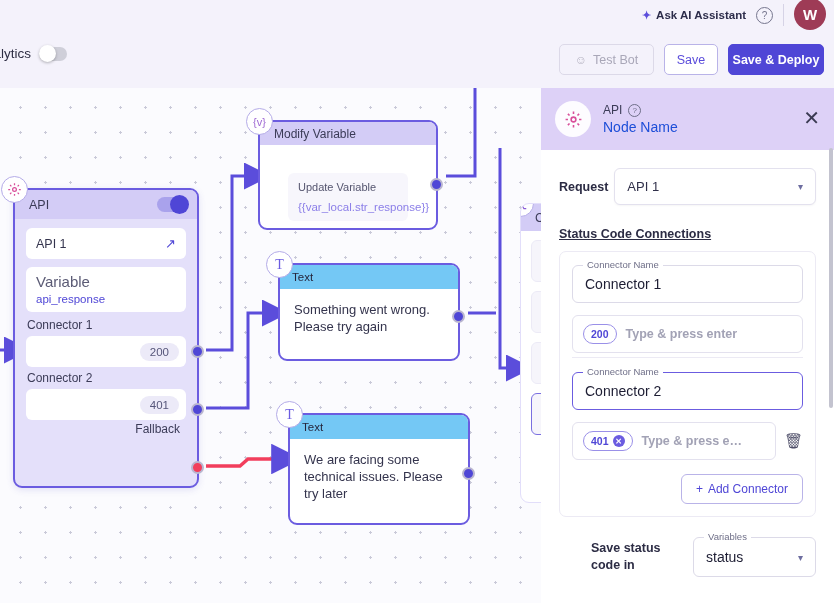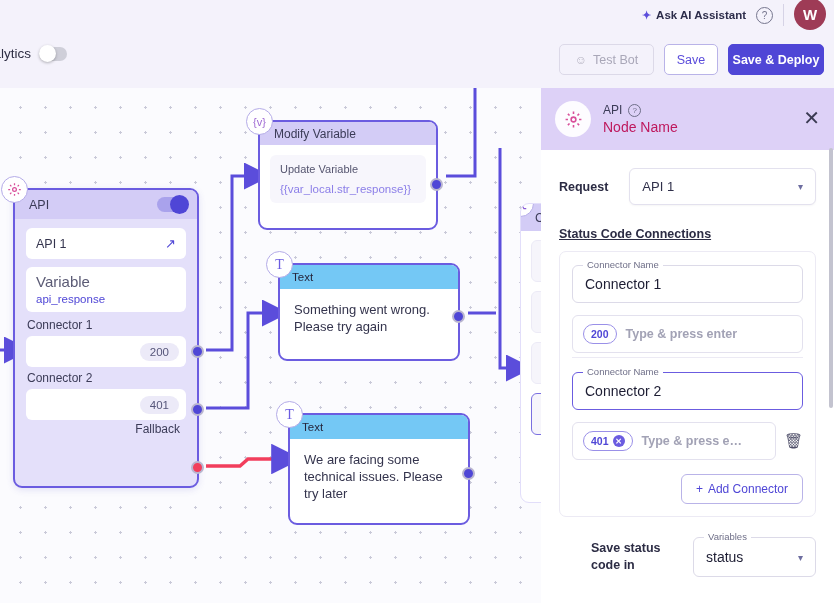--- a/index.html
+++ b/index.html
@@ -154,21 +154,21 @@
   .node-mv {
     left: 258px; top: 32px; width: 180px; height: 110px;
     background: #fff; border: 2px solid #6b5ce0;
   }
   .mv-head {
     height: 23px; background: #d3ccf6; border-radius: 7px 7px 0 0;
     display: flex; align-items: center; padding-left: 14px;
     font-size: 12px; color: #3b3b57;
   }
   .mv-box {
-    margin: 10px; background: #f7f6fc; border-radius: 6px;
+    margin: 28px; background: #f7f6fc; border-radius: 6px;
     padding: 8px 10px;
   }
   .mv-l { font-size: 11px; color: #55556f; }
   .mv-v { font-size: 11.5px; color: #8b7ee8; margin-top: 8px; }
 
   
   .node-text { background: #fff; border: 2px solid #6b5ce0; }
   .tx-head {
     height: 24px; background: #74c8f5; border-radius: 7px 7px 0 0;
     display: flex; align-items: center; padding-left: 12px;
@@ -213,29 +213,29 @@
     display: flex; align-items: center; justify-content: center;
     margin-right: 12px; flex: none;
   }
   .panel-titles { display: flex; flex-direction: column; gap: 2px; }
   .panel-t1 { font-size: 12px; color: #3b3b57; display: flex; align-items: center; gap: 6px; }
   .panel-help {
     width: 13px; height: 13px; border-radius: 50%;
     border: 1.1px solid #6e6e88; color: #6e6e88;
     font-size: 8px; display: flex; align-items: center; justify-content: center;
   }
-  .panel-t2 { font-size: 14px; color: #be185d; }
+  .panel-t2 { font-size: 14px; color: #1d4ed8; }
   .panel-close {
     position: absolute; right: 14px; top: 20px;
     font-size: 20px; color: #3a3a52; cursor: pointer; line-height: 1;
   }
 
   .panel-body { padding: 18px 18px 0 18px; position: relative; height: 453px; }
 
-  .row-request { display: flex; align-items: center; gap: 21px; }
+  .row-request { display: flex; align-items: center; gap: 6px; }
   .lbl-strong { font-size: 12.5px; font-weight: bold; color: #2c2c44; }
   .select {
     flex: 1; height: 37px; border: 1px solid #e3e1ee; border-radius: 6px;
     background: #fff; display: flex; align-items: center; justify-content: space-between;
     padding: 0 12px; font-size: 13px; color: #30304a; cursor: pointer;
     box-shadow: 0 1px 2px rgba(0,0,0,.04);
   }
   .chev { color: #6e6ea0; font-size: 10px; }
 
   .sect-title { font-size: 12.5px; font-weight: bold; color: #2c2c44; margin: 22px 0 10px 0; text-decoration: underline; }

